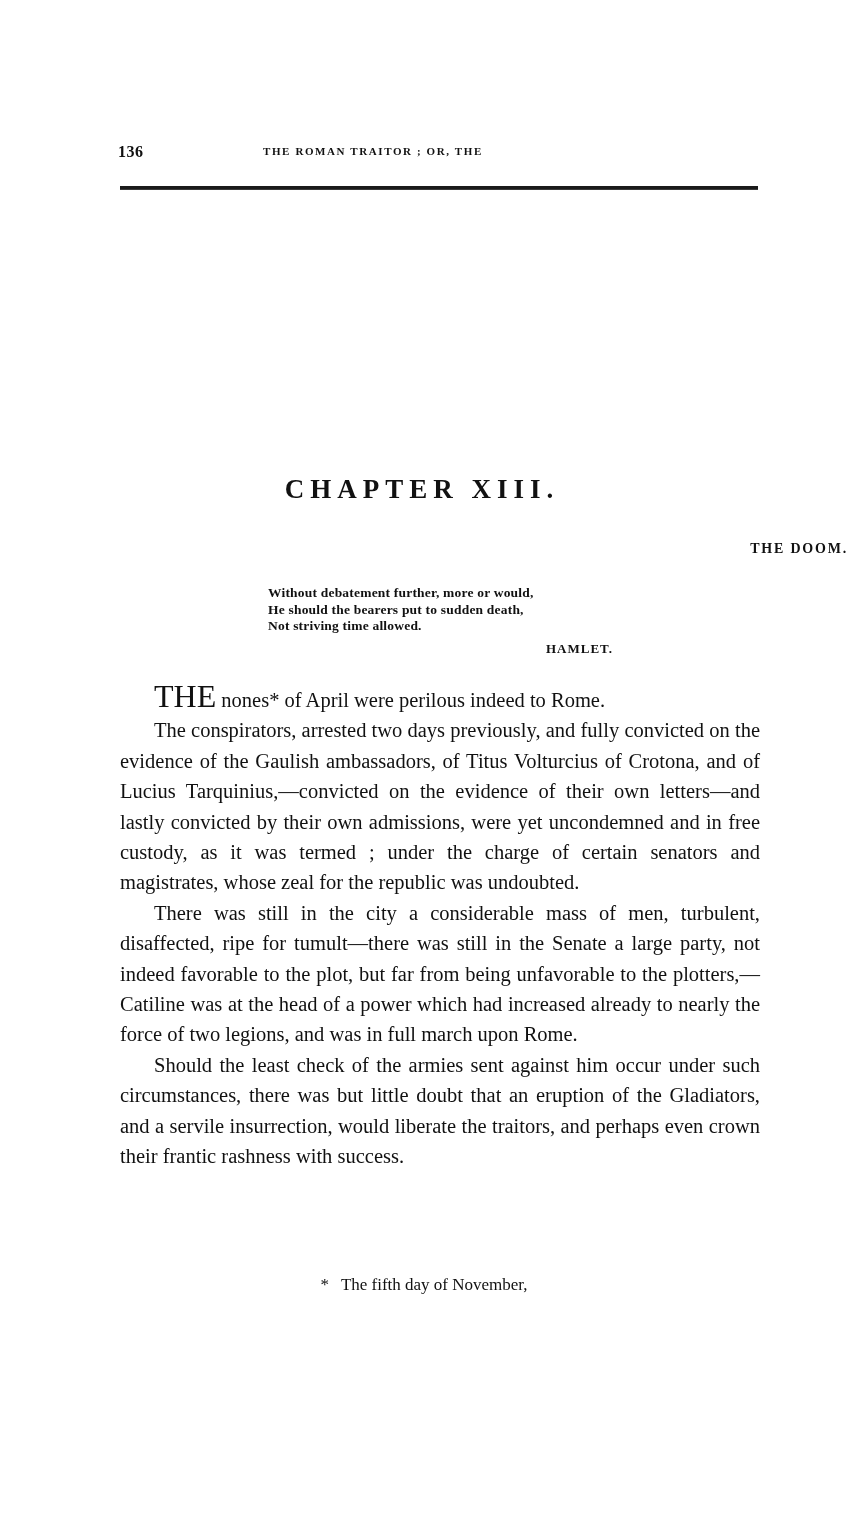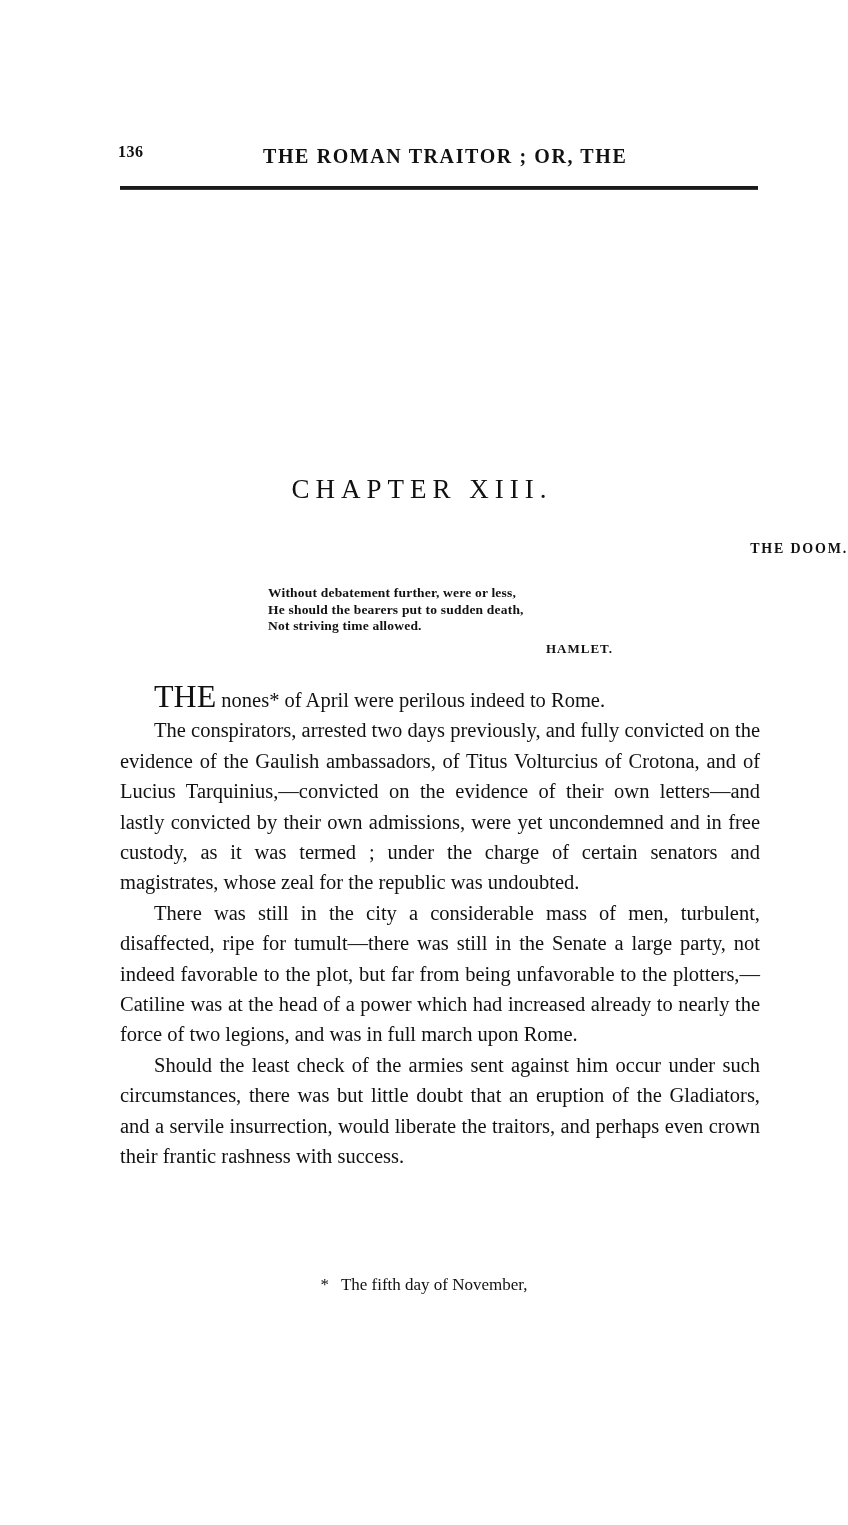--- a/index.html
+++ b/index.html
@@ -36,21 +36,21 @@
     left: 0;
     top: 0;
     font-size: 16px;
     font-weight: bold;
     letter-spacing: 0.5px;
   }
   .head-title {
     position: absolute;
     left: 145px;
     top: 2px;
-    font-size: 20px;
+    font-size: 11px;
     font-weight: bold;
     letter-spacing: 1.6px;
   }
   .head-rule {
     position: absolute;
     left: 120px;
     top: 186px;
     width: 638px;
     height: 3px;
     background: #1a1a1a;
@@ -66,21 +66,21 @@
 
   
   .chapter-title {
     position: absolute;
     left: 0;
     top: 474px;
     width: 844px;
     text-align: center;
     font-size: 27px;
     letter-spacing: 6px;
-    font-weight: normal;
+    font-weight: bold;
   }
   .chapter-subtitle {
     position: absolute;
     left: 0;
     top: 541px;
     width: 848px;
     text-align: right;
     font-size: 14px;
     font-weight: bold;
     letter-spacing: 1.8px;
@@ -149,21 +149,21 @@
     <span class="folio">136</span>
     <span class="head-title">THE ROMAN TRAITOR ; OR, THE</span>
   </div>
   <div class="head-rule"></div>
   <div class="head-rule-thin"></div>
 
   <div class="chapter-title">CHAPTER XIII.</div>
   <div class="chapter-subtitle">THE DOOM.</div>
 
   <div class="epigraph">
-    <div class="epigraph-line">Without debatement further, were or less,</div>
+    <div class="epigraph-line">Without debatement further, more or would,</div>
     <div class="epigraph-line">He should the bearers put to sudden death,</div>
     <div class="epigraph-line">Not striving time allowed.</div>
     <div class="epigraph-source">HAMLET.</div>
   </div>
 
   <div class="body-text">
     <p>
       <span class="smallcaps dropword">THE</span><span> nones* of April were perilous indeed to Rome.</span>
     </p>
     <p>

